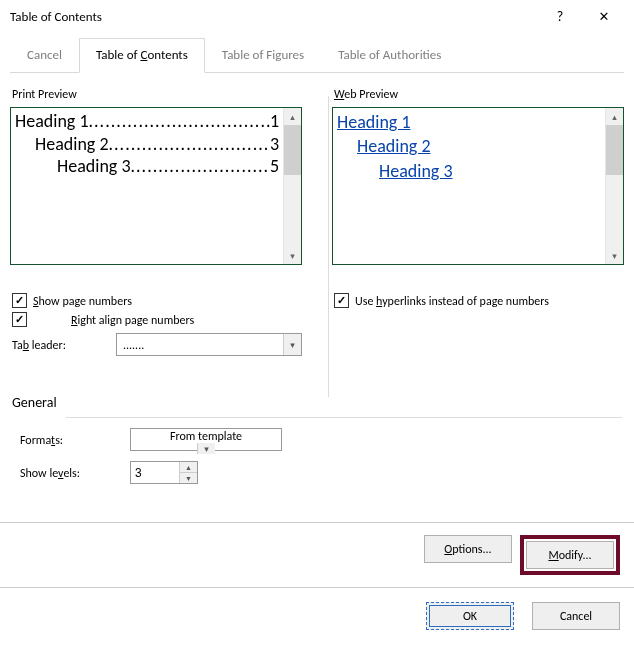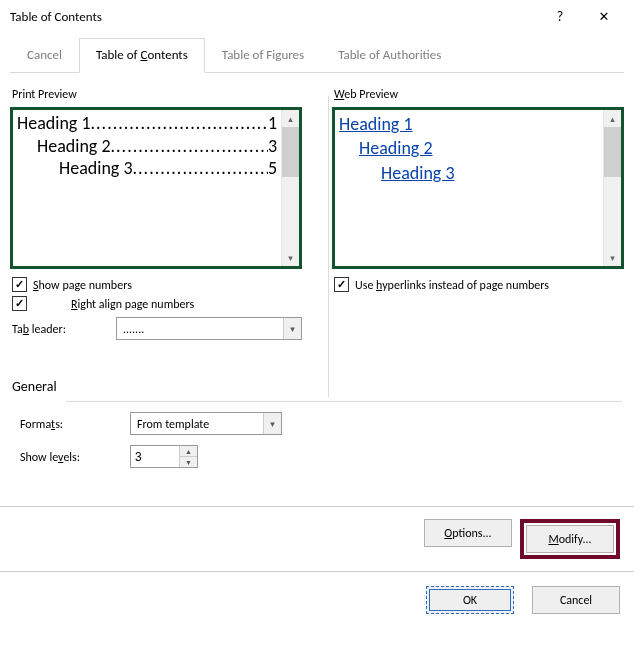--- a/index.html
+++ b/index.html
@@ -16,21 +16,21 @@
     .tabbar { display:flex; gap: 0; margin: 6px 10px 0 10px; border-bottom: 1px solid #d9d9d9; }
     .tabbar .tab { padding: 8px 16px 10px; color:#7f7f7f; font-size: 13px; border: 1px solid transparent; border-bottom: none; margin-bottom:-1px; }
     .tabbar .tab.active { background:#fff; border: 1px solid #d9d9d9; border-bottom: 1px solid #fff; color:#000; }
     .tabbar .tab u { text-decoration: underline; }
 
     .body { display:flex; gap: 30px; padding: 12px 10px 2px 10px; }
     .col { flex:1; min-width:0; }
     .grouplabel { font-size: 12px; color:#000; padding: 2px 0 6px 2px; }
     .grouplabel u { text-decoration: underline; }
 
-    .preview-wrap { position:relative; display:flex; border:3px solid #14532d; height:156px; }
+    .preview-wrap { position:relative; display:flex; border:1px solid #14532d; height:156px; }
     .preview { flex:1; padding: 2px 2px; font-size: 18px; overflow:hidden; font-family: Calibri, sans-serif;}
     .scroll { width: 17px; background:#f0f0f0; position:relative; border-left:1px solid #e5e5e5; }
     .scroll .arrow { position:absolute; left:0; right:0; height:17px; display:flex; align-items:center; justify-content:center; color:#666; font-size:9px; }
     .scroll .arrow.up { top:0; }
     .scroll .arrow.down { bottom:0; }
     .scroll .thumb { position:absolute; left:0; right:0; background:#cfcfcf; }
 
     .toc-row { display:flex; white-space:nowrap; overflow:hidden; line-height:1.25; }
     .toc-row .dots { overflow:hidden; letter-spacing:1px; flex:1;}
     .toc-row .dots::after { content: "................................................................................................................."; }
@@ -39,21 +39,21 @@
     .toc-row.h2 .lbl { padding-left: 22px; }
     .toc-row.h3 .lbl { padding-left: 44px; }
     .toc-row .lbl::after { content: " "; }
 
     .weblink { color:#0944ab; text-decoration: underline; cursor:text;}
     .wrow { line-height:1.35; font-size: 18px; }
     .wrow.h1 { padding-left:2px; }
     .wrow.h2 { padding-left:22px; }
     .wrow.h3 { padding-left:44px; }
 
-    .check { display:flex; align-items:center; gap:6px; margin: 8px 0 4px 2px; font-size:12px;}
+    .check { display:flex; align-items:center; gap:6px; margin: 28px 0 4px 2px; font-size:12px;}
     .check .box { width:13px; height:13px; border:1px solid #333; display:flex; align-items:center; justify-content:center; font-size:11px; line-height:1; }
     .check .box::after { content: "✓"; color:#000; font-weight:bold; }
     .check u { text-decoration: underline; }
 
     .row { display:flex; align-items:center; gap: 24px; margin: 6px 0 4px 2px; }
     .row .lbl { min-width: 80px; }
     .combo { position:relative; height:21px; border:1px solid #999; background:#fff; display:flex; align-items:center; }
     .combo .val { flex:1; padding: 0 6px; font-size:12px; }
     .combo .dd { width:17px; height:100%; border-left:1px solid #ccc; background:#f0f0f0; display:flex; align-items:center; justify-content:center; font-size:9px; color:#555; }
     .combo .dd::after { content: "▾"; }
@@ -158,21 +158,21 @@
 
 <div class="divider-v"></div>
 
 <div style="height:22px;"></div>
 <div class="section-label">General</div>
 <div style="border-top:1px solid #dcdcdc; margin: 6px 12px 10px 66px;"></div>
 
 <div class="formats">
   <div class="row" style="margin:0 0 10px 6px;">
     <span class="lbl" style="min-width:86px;">Forma<u>t</u>s:</span>
-    <div class="combo" style="width:150px;">
+    <div class="combo" style="width:150px;flex-direction:column;">
       <span class="val">From template</span>
       <div class="dd"></div>
     </div>
   </div>
   <div class="row" style="margin:0 0 0 6px;">
     <span class="lbl" style="min-width:86px;">Show le<u>v</u>els:</span>
     <div class="spin">
       <input class="val" value="3" style="">
       <div class="btns">
         <div>▲</div>

